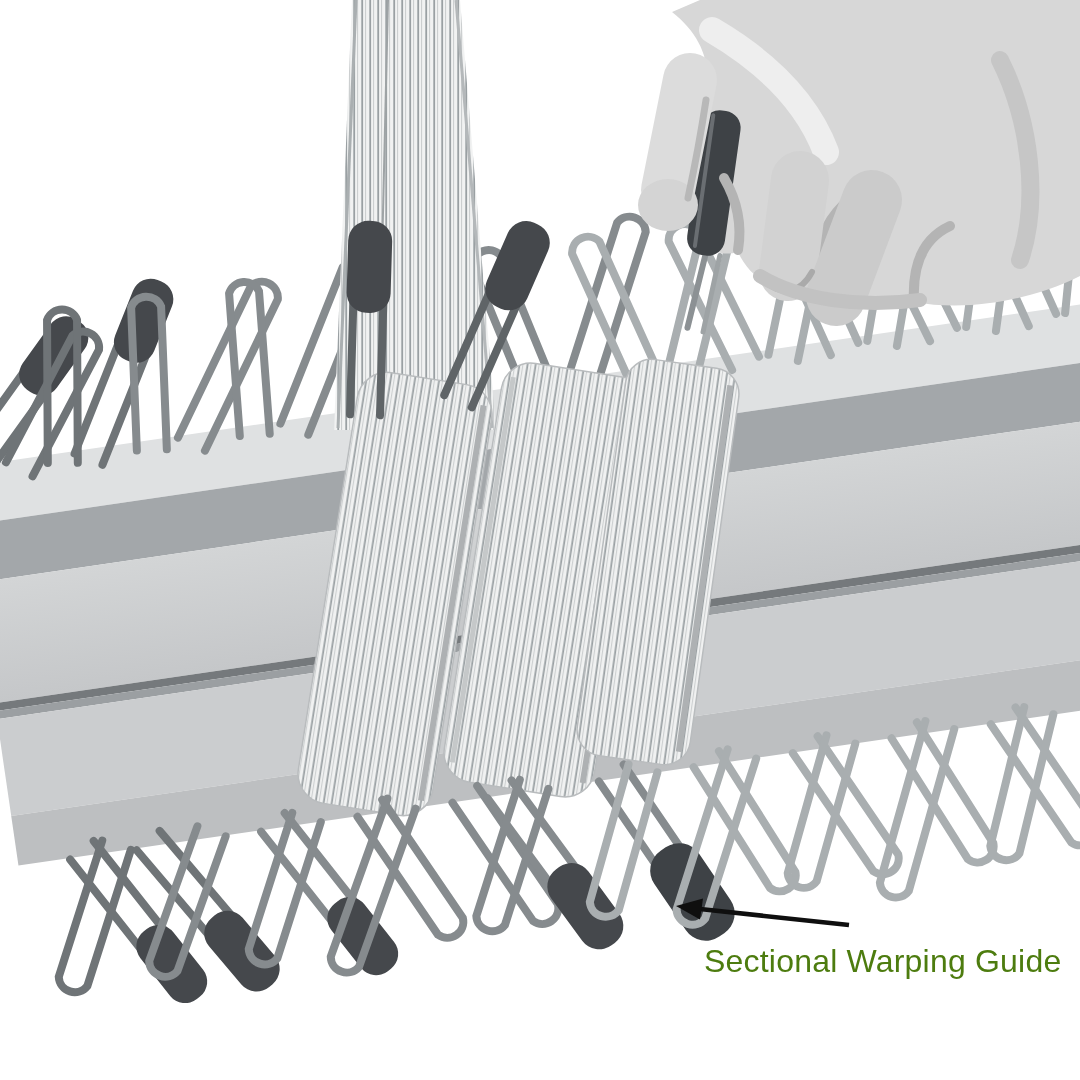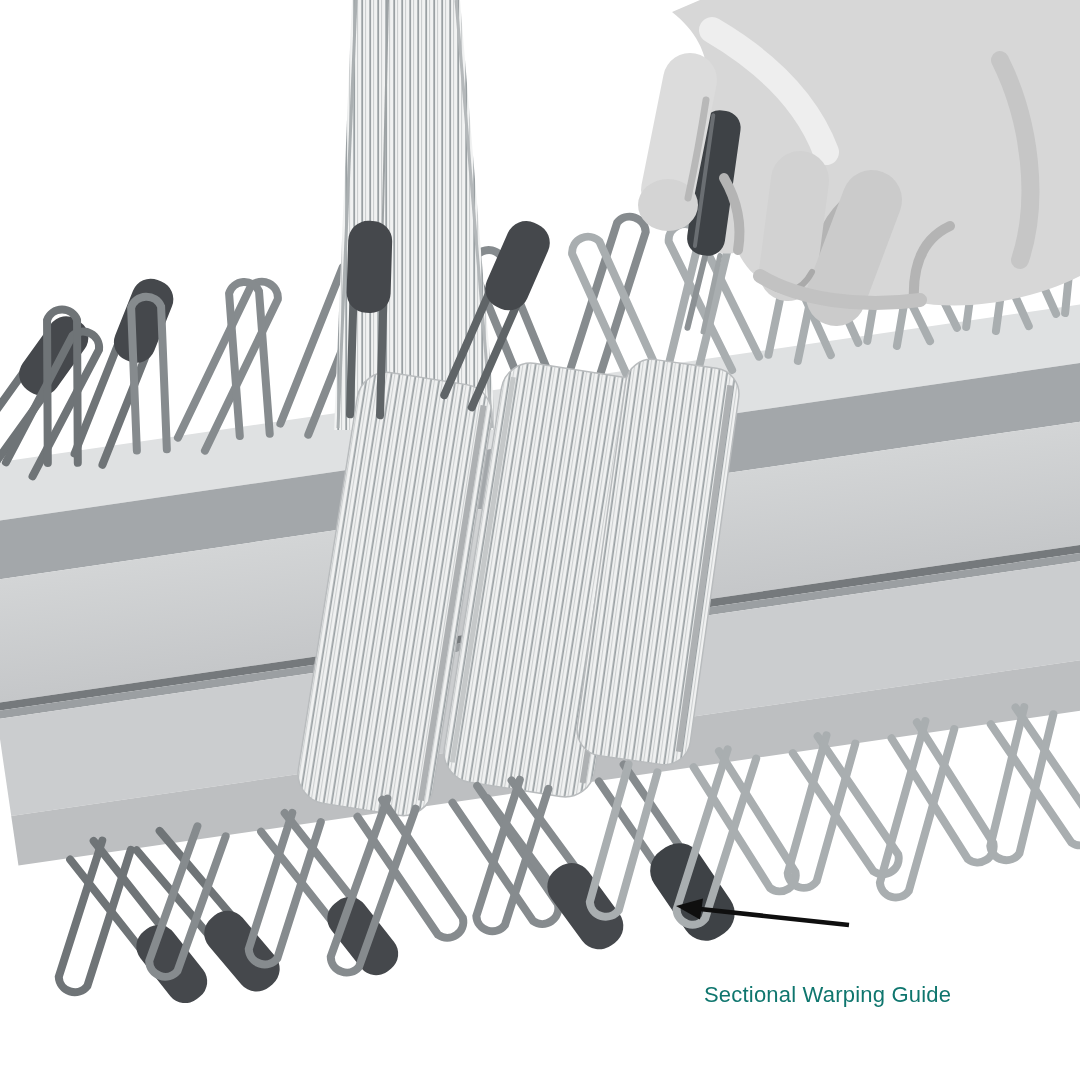--- a/index.html
+++ b/index.html
@@ -8,22 +8,22 @@
   .photo{position:absolute;left:0;top:0;filter:blur(0.7px);}
   .annot-layer{position:absolute;left:0;top:0;pointer-events:none;}
   .pin{fill:none;stroke-linecap:round;}
   .pin use{stroke-width:8;}
   .pin-dk use{stroke:#6f7477;}
   .pin-md use{stroke:#868b8e;}
   .pin-lt use{stroke:#a9aeb0;}
   .pin-fg use{stroke:#5f6467;}
   .tip{fill:#45484c;stroke:none;}
   .tip-big{fill:#3e4246;}
-  .annotation-label{position:absolute;left:704px;top:944px;font-size:22px;line-height:34px;
-    color:#0f766e;letter-spacing:0.2px;white-space:nowrap;margin-top:34px;}
+  .annotation-label{position:absolute;left:704px;top:944px;font-size:32px;line-height:34px;
+    color:#4d7c0f;letter-spacing:0.2px;white-space:nowrap;}
 </style>
 </head>
 <body>
 
 <div class="stage">
 
   <svg class="photo" width="1080" height="1080" viewBox="0 0 1080 1080" role="img" aria-label="Black-and-white photograph of a hand placing a wire guide pin onto a sectional warping rail wound with yarn">
     <defs>
       <pattern id="yarnp" width="8" height="12" patternUnits="userSpaceOnUse">
         <rect width="8" height="12" fill="#f1f2f2"></rect>

